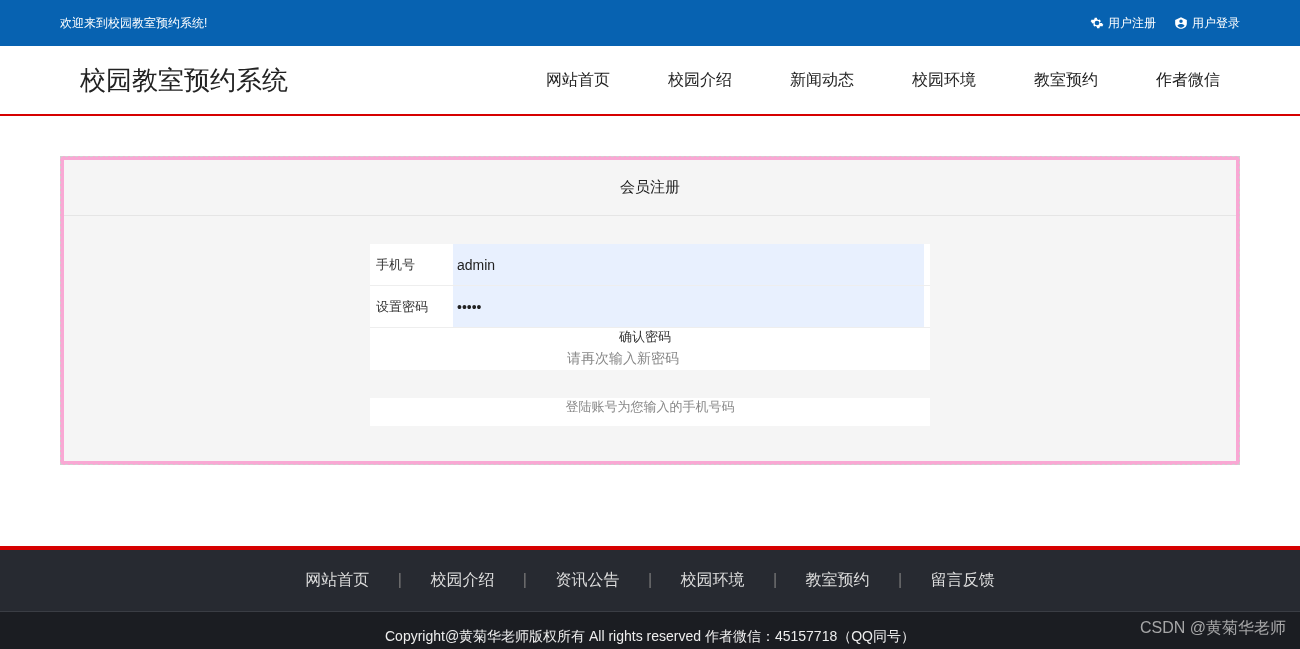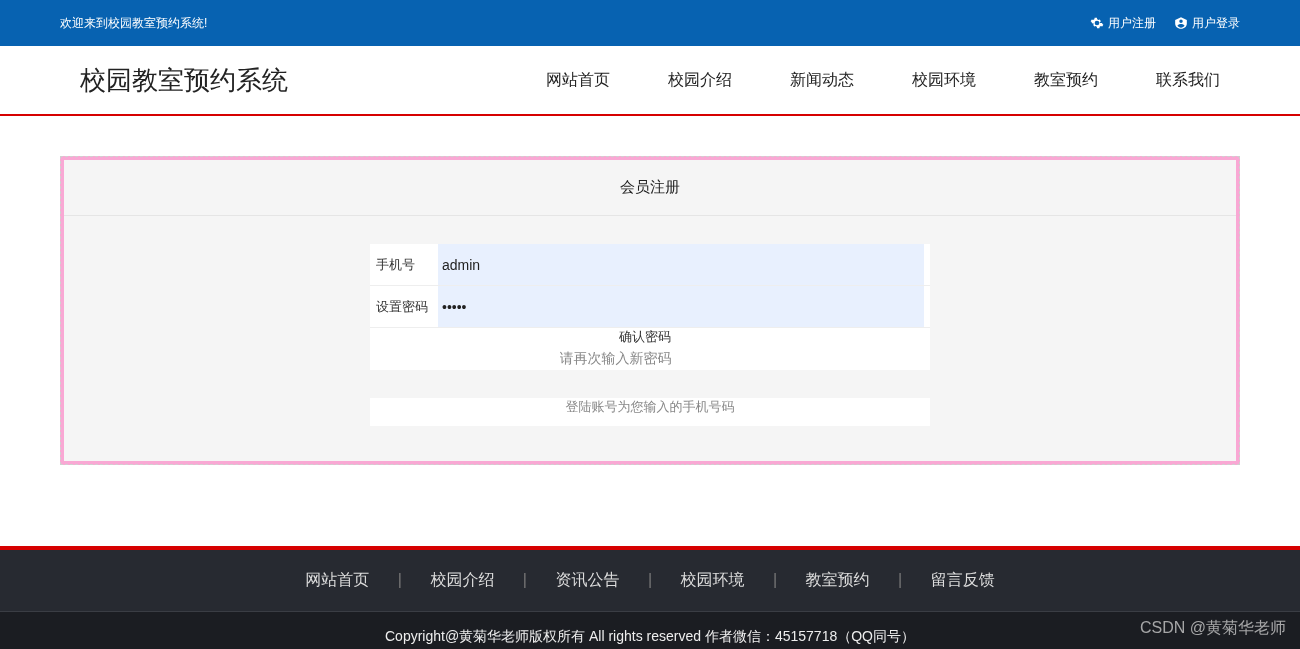--- a/index.html
+++ b/index.html
@@ -75,20 +75,21 @@
     }
     .form-input {
       flex: 1;
       border: none;
       outline: none;
       font-size: 14px;
       color: #222;
       background: transparent;
       height: 100%;
       padding: 0 4px;
+      margin-left: 15px;
     }
     .form-input.highlighted { background: #e8f0fe; }
     .form-input::placeholder { color: #888; }
     
     .submit-wrap {
       margin: 28px auto 0;
       width: 560px;
       background: #fff;
       padding-bottom: 10px;
     }
@@ -163,21 +164,21 @@
 </div>
 
 <div class="header">
   <div class="logo">校园教室预约系统</div>
   <div class="nav">
     <div class="nav-item">网站首页</div>
     <div class="nav-item">校园介绍</div>
     <div class="nav-item">新闻动态</div>
     <div class="nav-item">校园环境</div>
     <div class="nav-item">教室预约</div>
-    <div class="nav-item">联系我们</div>
+    <div class="nav-item">作者微信</div>
   </div>
 </div>
 
 <div class="main">
   <div class="card">
     <div class="card-inner">
       <h3 class="card-title">会员注册</h3>
 
       <div class="form-wrap">
         <div class="form-row">

